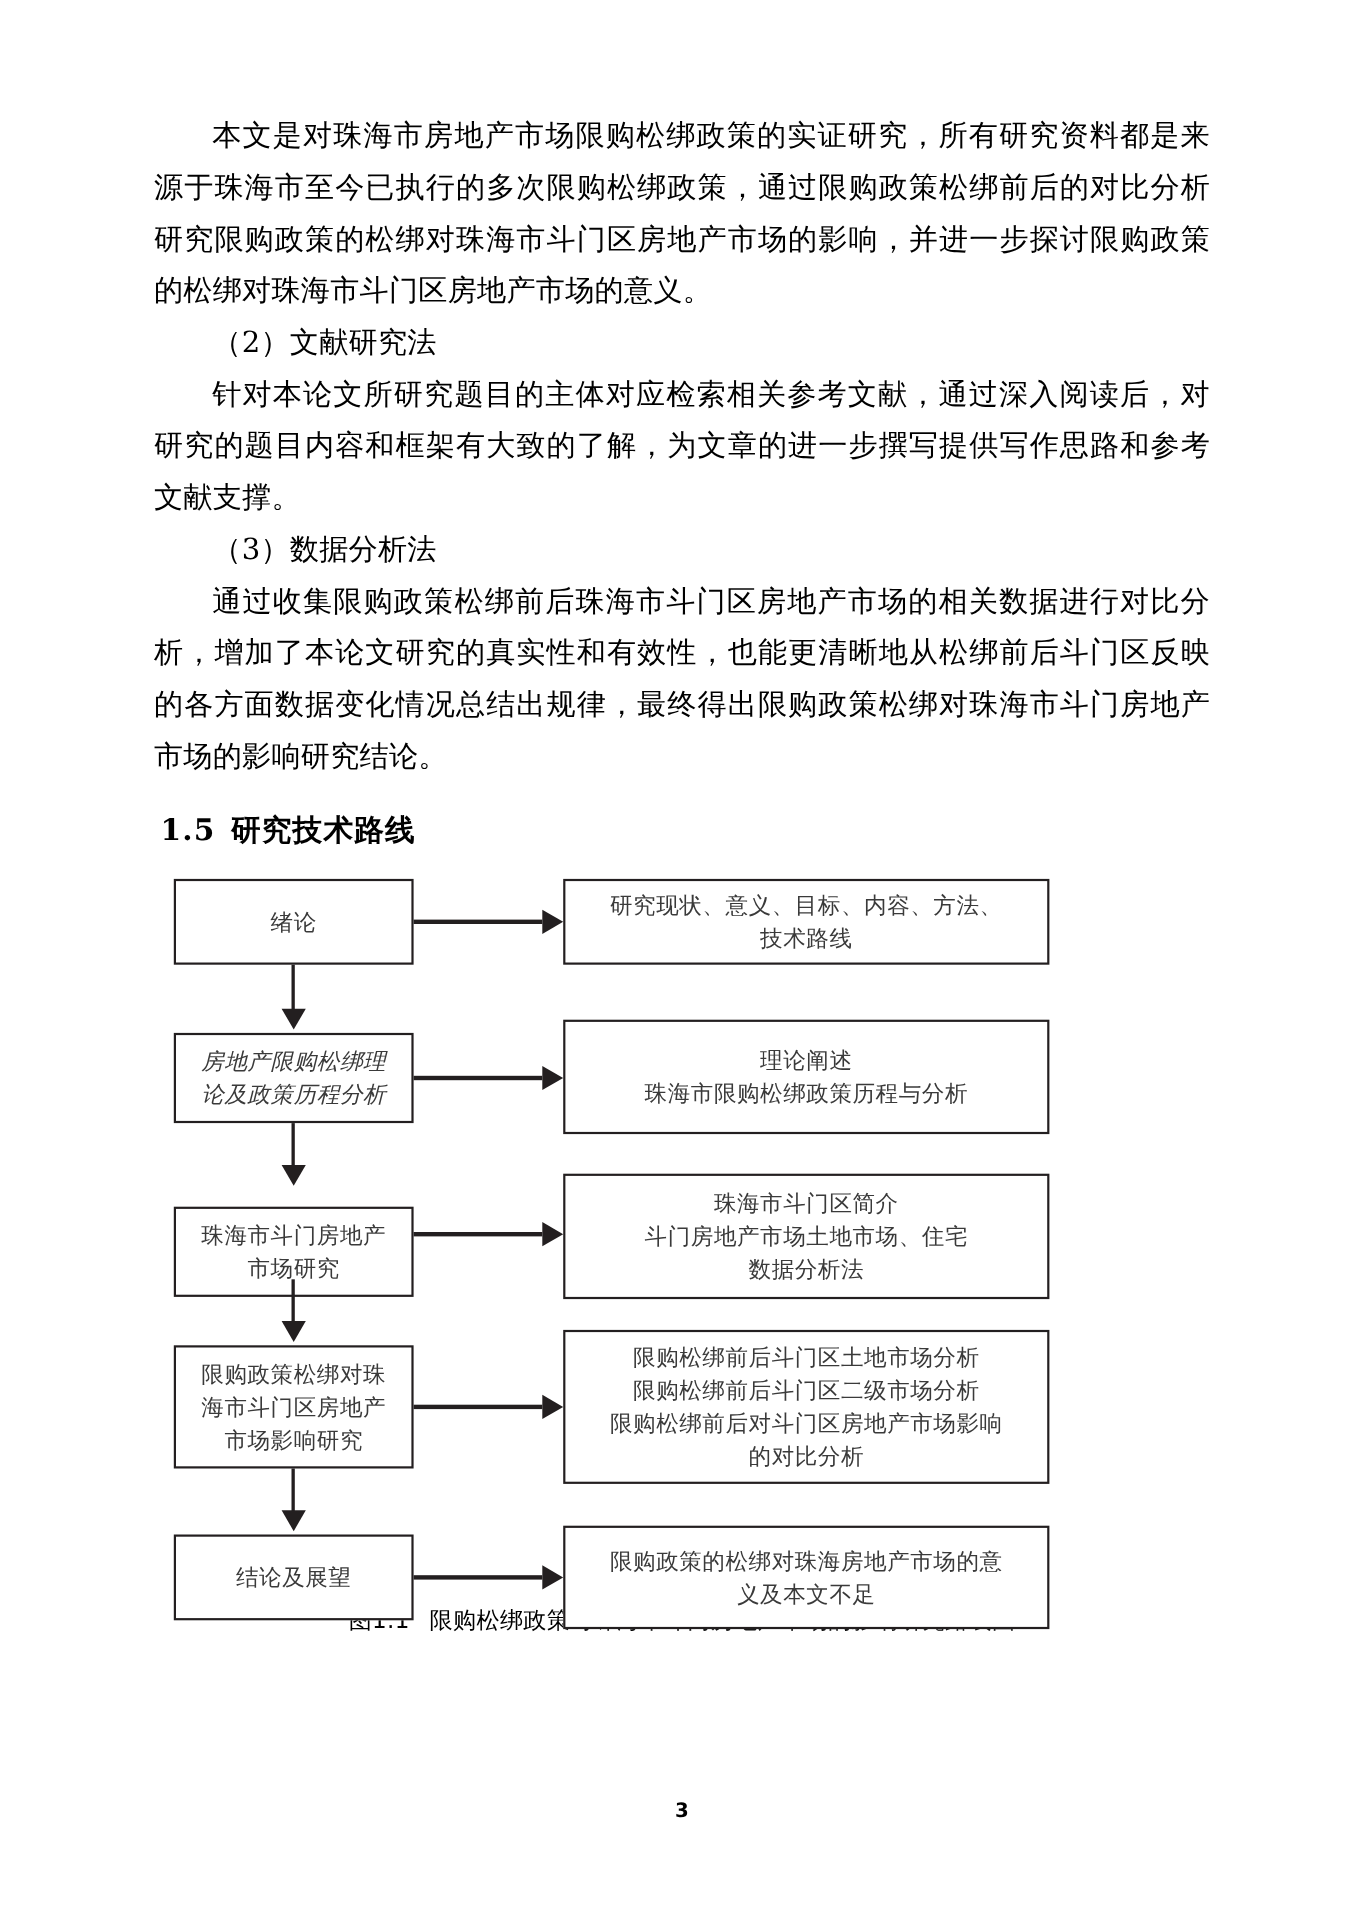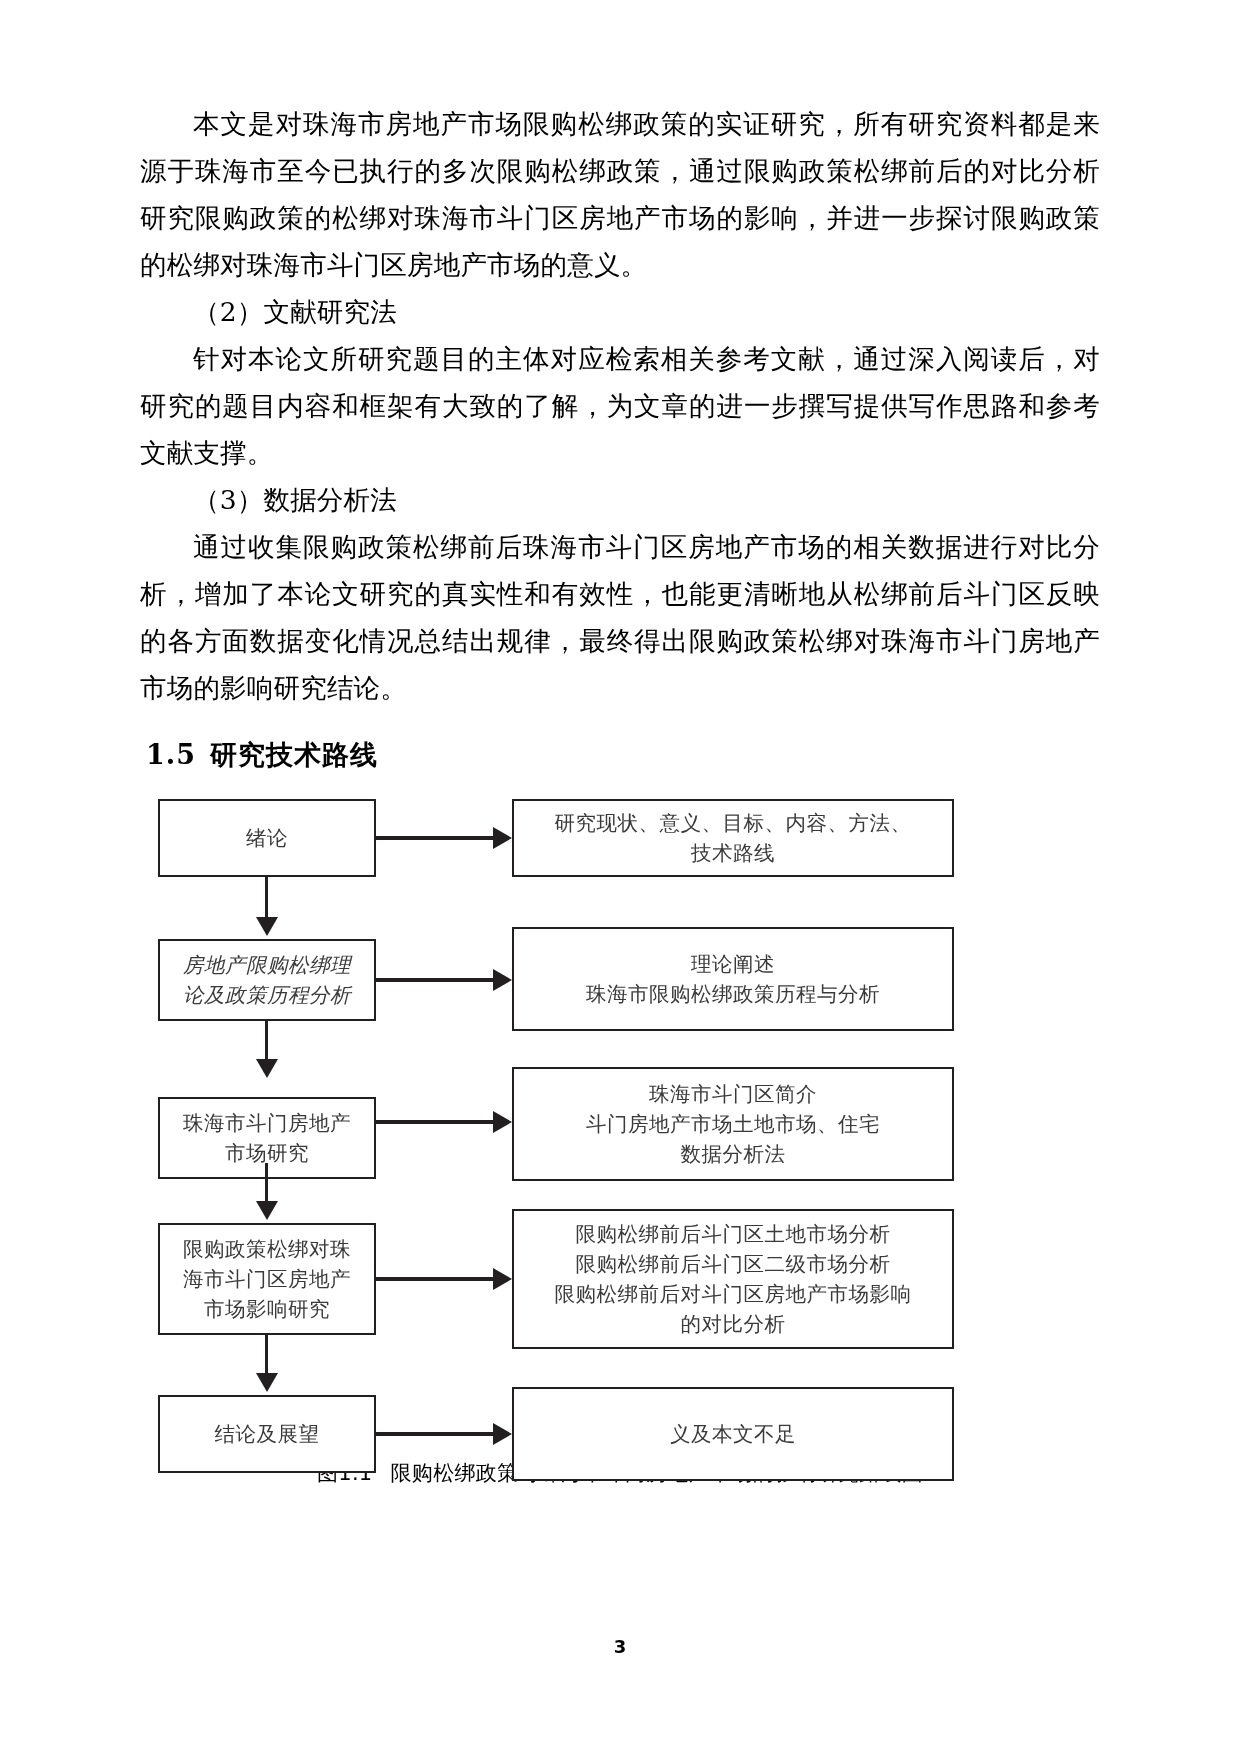--- a/index.html
+++ b/index.html
@@ -213,20 +213,21 @@
     <div class="conn v-line" style="left:125px; top:536px; height:42px;"></div>
     <div class="arrow-down" style="left:116px; top:574px;"></div>
 
     <div class="fc-box col-left" style="top:596px; height:78px;">
       <div class="lines">
         <span>结论及展望</span>
       </div>
     </div>
     <div class="fc-box col-right" style="top:588px; height:94px;">
       <div class="lines">
+        <span>限购政策的松绑对珠海房地产市场的意</span>
         <span>义及本文不足</span>
       </div>
     </div>
     <div class="conn h-line" style="left:236px; top:633px; width:117px;"></div>
     <div class="arrow-right" style="left:353px; top:624px;"></div>
 
   </div>
 
   <div class="figure-caption">
     <span class="cap-num">图1.1</span><span>限购松绑政策对珠海市斗门房地产市场的影响研究路线图</span>

